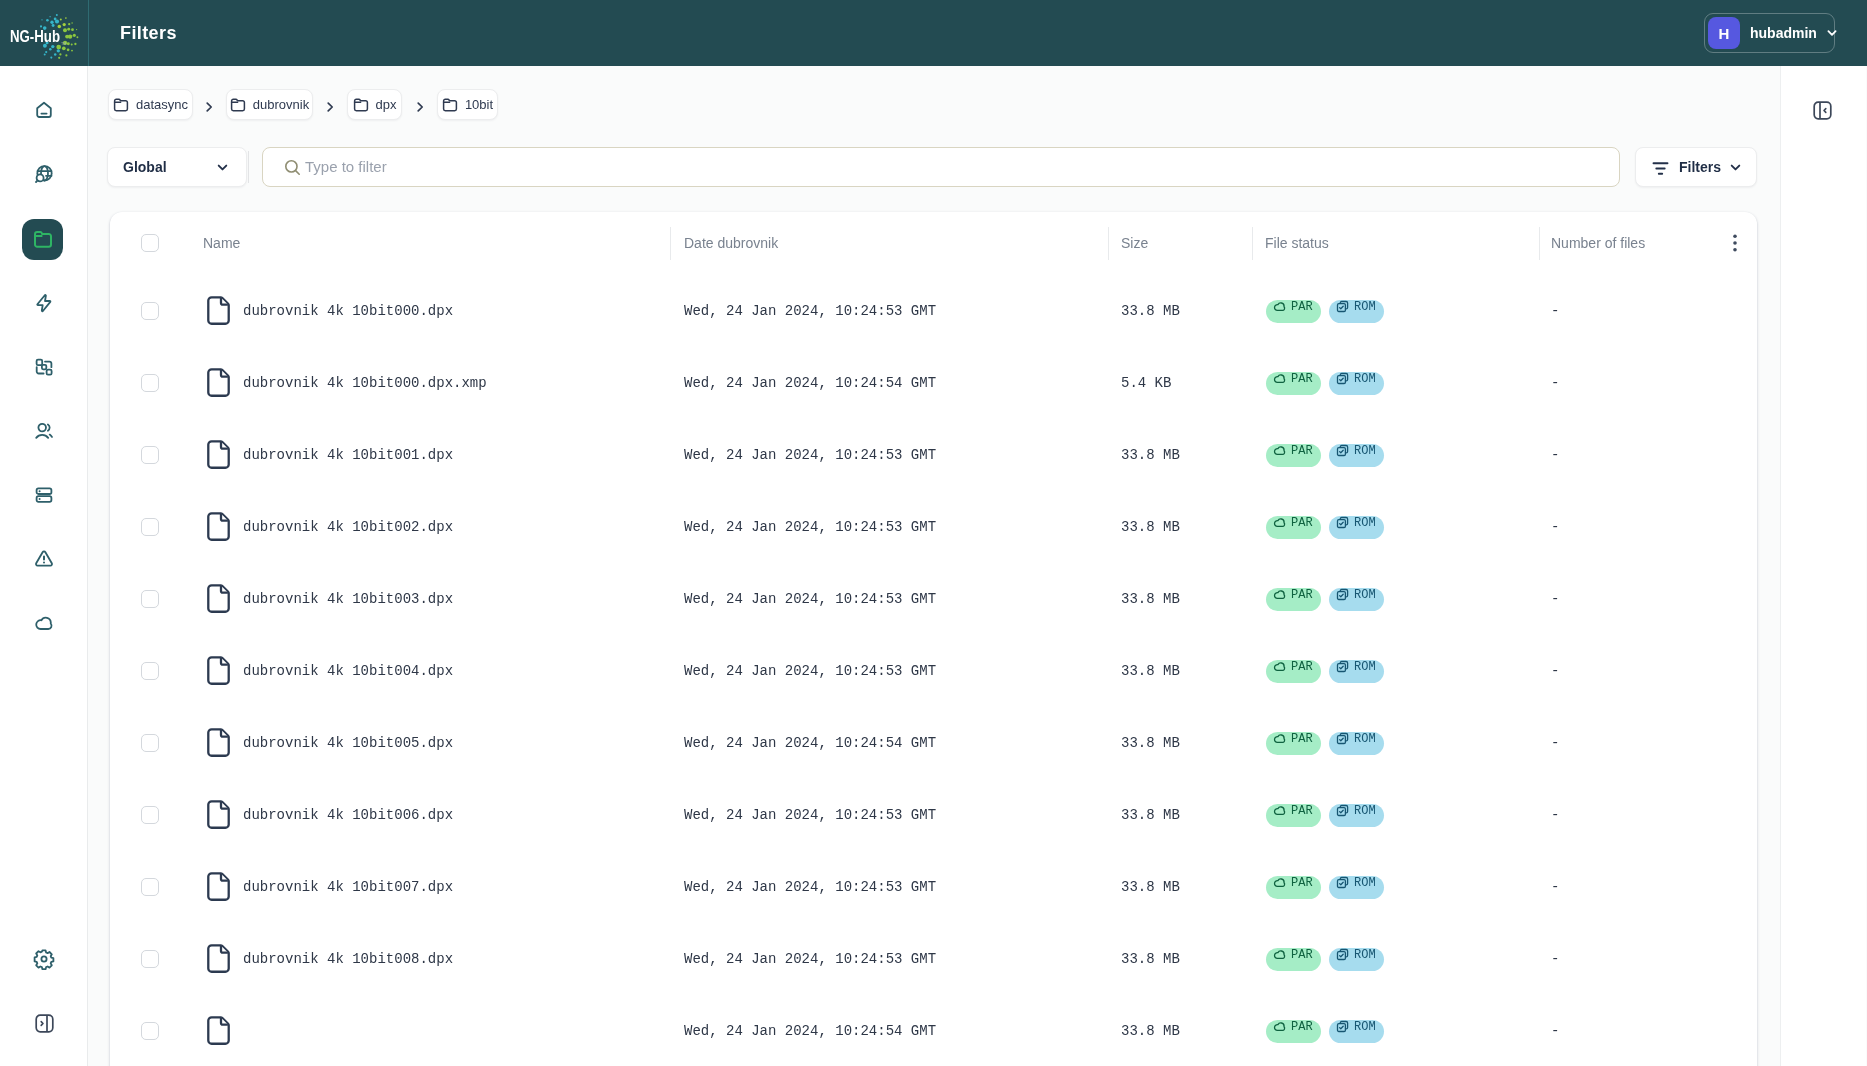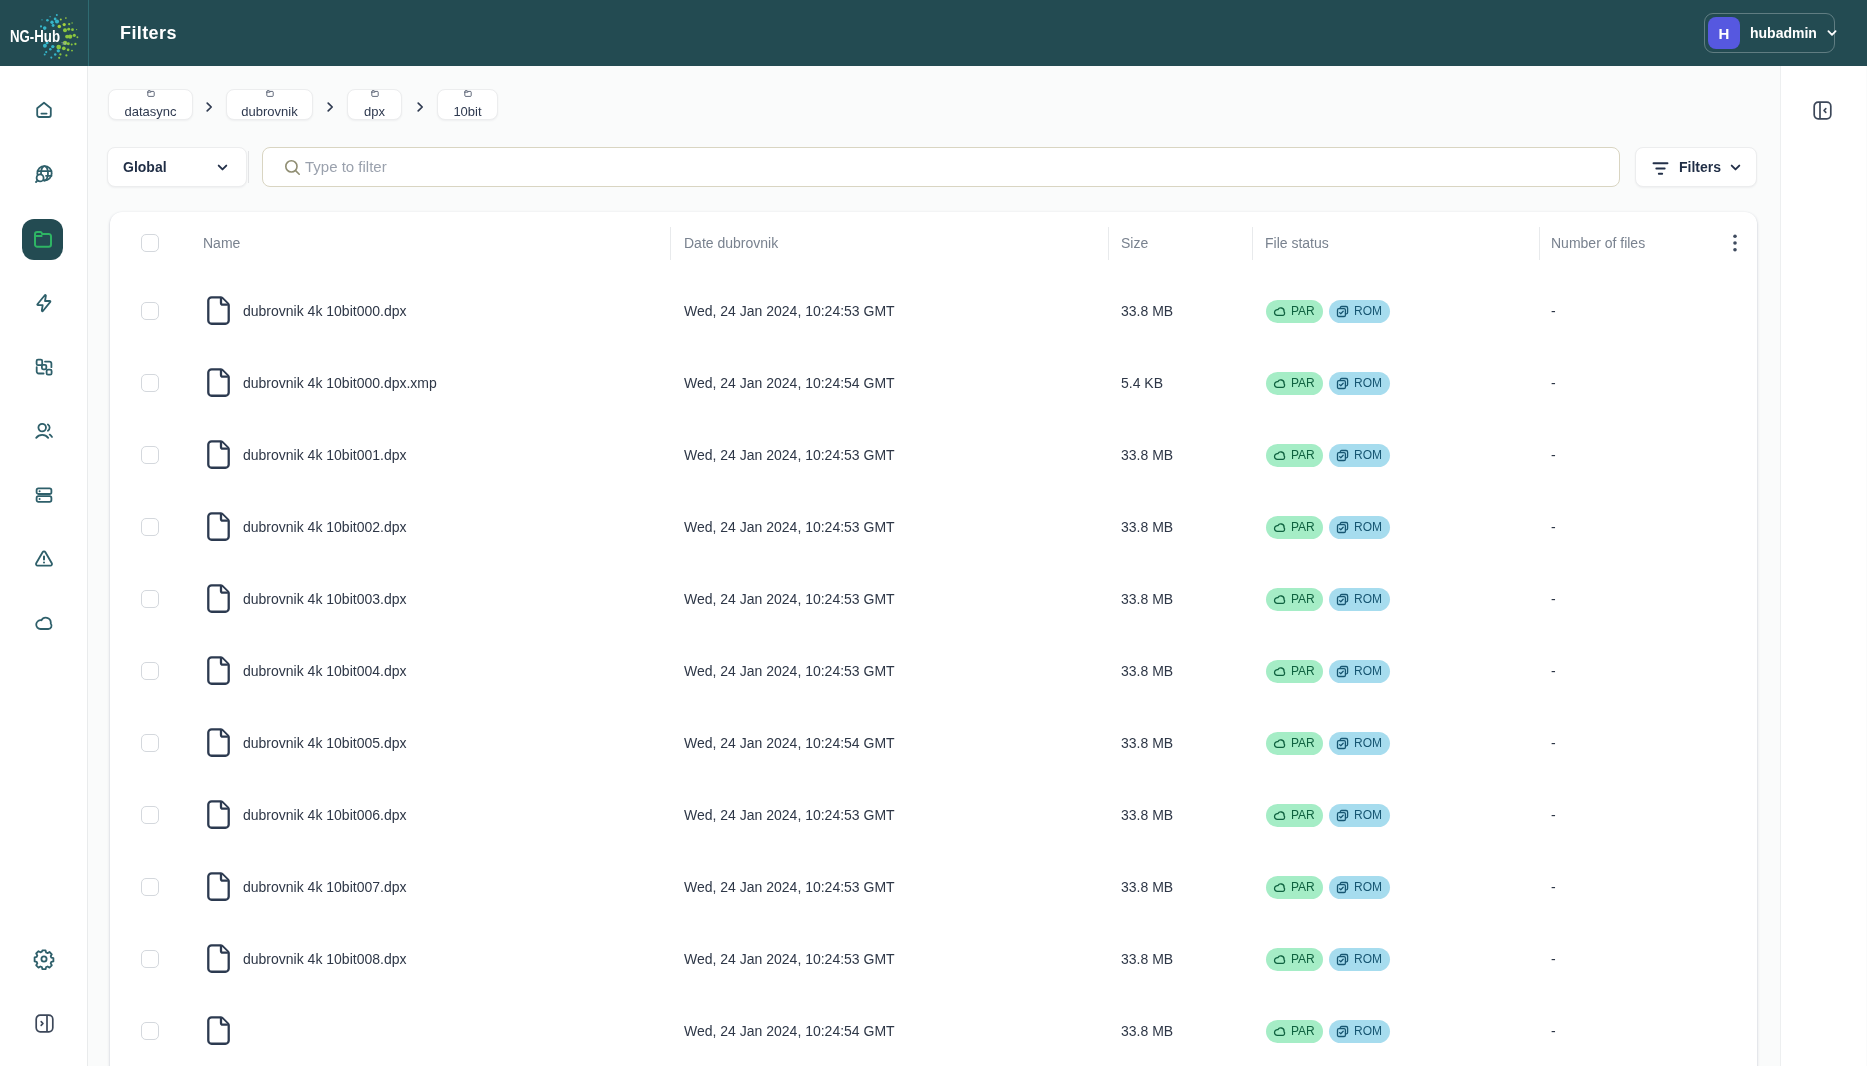--- a/index.html
+++ b/index.html
@@ -14,45 +14,45 @@
 .uchev { margin-left:8px; display:flex; }
 
 .sidebar { position:absolute; left:0; top:66px; width:88px; height:1000px; background:#fff; border-right:1px solid #e9ebec; }
 .navic { position:absolute; left:33px; width:22px; height:22px; display:flex; align-items:center; justify-content:center; }
 .navtile { position:absolute; left:22px; width:41px; height:41px; background:#234b52; border-radius:12px; }
 .navtilein { width:100%; height:100%; display:flex; align-items:center; justify-content:center; }
 
 .rpanel { position:absolute; left:1780px; top:66px; width:86px; height:1000px; background:#fff; border-left:1px solid #edeff0; }
 .ptoggle { position:absolute; left:1813px; top:101px; }
 
-.crumb { position:absolute; top:89px; height:31px; background:#fff; border:1px solid #ecedee; border-radius:8px; box-shadow:0 1px 2px rgba(16,24,40,.05); display:flex; align-items:center; justify-content:center; gap:7px; font-size:13px; color:#2f3a50; font-weight:500;flex-direction:column; }
+.crumb { position:absolute; top:89px; height:31px; background:#fff; border:1px solid #ecedee; border-radius:8px; box-shadow:0 1px 2px rgba(16,24,40,.05); display:flex; align-items:center; justify-content:center; gap:7px; font-size:13px; color:#2f3a50; font-weight:500; }
 .crumbsep { position:absolute; top:99px; }
 
 .gsel { position:absolute; left:107px; top:147px; width:140px; height:40px; background:#fff; border:1px solid #ecedee; border-radius:8px; box-shadow:0 1px 2px rgba(16,24,40,.05); }
 .gsel .t { position:absolute; left:15px; top:0; line-height:38px; font-size:14px; font-weight:700; color:#1f2d45; }
 .gsel .c { position:absolute; right:16px; top:12px; }
 .vdiv { position:absolute; left:248px; top:151px; width:1px; height:32px; background:#e3e4e6; }
 .search { position:absolute; left:262px; top:147px; width:1358px; height:40px; background:#fff; border:1px solid #d9d5c2; border-radius:8px; }
 .search .mg { position:absolute; left:21px; top:11px; }
 .search .ph { position:absolute; left:42px; top:0; line-height:38px; font-size:15px; color:#9aa1ad; }
 .filters { position:absolute; left:1635px; top:147px; width:122px; height:40px; background:#fff; border:1px solid #ecedee; border-radius:8px; box-shadow:0 1px 2px rgba(16,24,40,.05); }
 .filters .fi { position:absolute; left:16px; top:13px; }
 .filters .t { position:absolute; left:43px; top:0; line-height:38px; font-size:14px; font-weight:600; color:#1f2d45; }
 .filters .c { position:absolute; right:13px; top:12px; }
 
 .card { position:absolute; left:110px; top:212px; width:1647px; height:892px; background:#fff; border-radius:12px; box-shadow:0 1px 3px rgba(50,65,95,.22),0 1px 2px rgba(50,65,95,.10); }
 .cb { position:absolute; width:18px; height:18px; border:1.5px solid #d4d8dd; border-radius:5px; background:#fff; }
 .thead { position:absolute; left:0; top:0; width:100%; height:63px; }
 .hlabel { position:absolute; top:0; line-height:63px; font-size:14px; color:#79828f; }
 .hdiv { position:absolute; top:15px; width:1px; height:33px; background:#e8eaec; }
 .kebab { position:absolute; left:1623px; top:22px; }
-.trow { position:absolute; left:0; width:100%; height:72px; }
+.trow { position:absolute; left:0; width:100%; height:72px;font-family:Liberation Mono, monospace; }
 .cell { position:absolute; top:0; line-height:72px; font-size:14px; color:#2e3747; white-space:nowrap; }
 .fic { position:absolute; left:96px; top:20px; }
-.badge { position:absolute; top:24.5px; height:23px; border-radius:12px; display:flex; align-items:center; gap:5px; font-size:12px; padding:0 8px 0 7px; }
+.badge { position:absolute; top:24.5px; height:23px; border-radius:12px; display:flex; gap:5px; font-size:12px; padding:0 8px 0 7px; }
 .bpar { left:1156px; background:#a5edc6; color:#0f6240; }
 .brom { left:1219px; background:#a6dcee; color:#175672; }
 </style></head>
 <body>
 <div class="header">
   <svg class="abs" style="left:0;top:4px" width="88" height="58" viewBox="0 0 88 58">
       <circle cx="67.1" cy="32.6" r="1.94" fill="#8bc63f"></circle>
       <circle cx="65.0" cy="26.3" r="1.99" fill="#8bc63f"></circle>
       <circle cx="59.3" cy="22.5" r="1.76" fill="#a4cf3d"></circle>
       <circle cx="53.1" cy="21.6" r="1.48" fill="#35b5c9"></circle>

